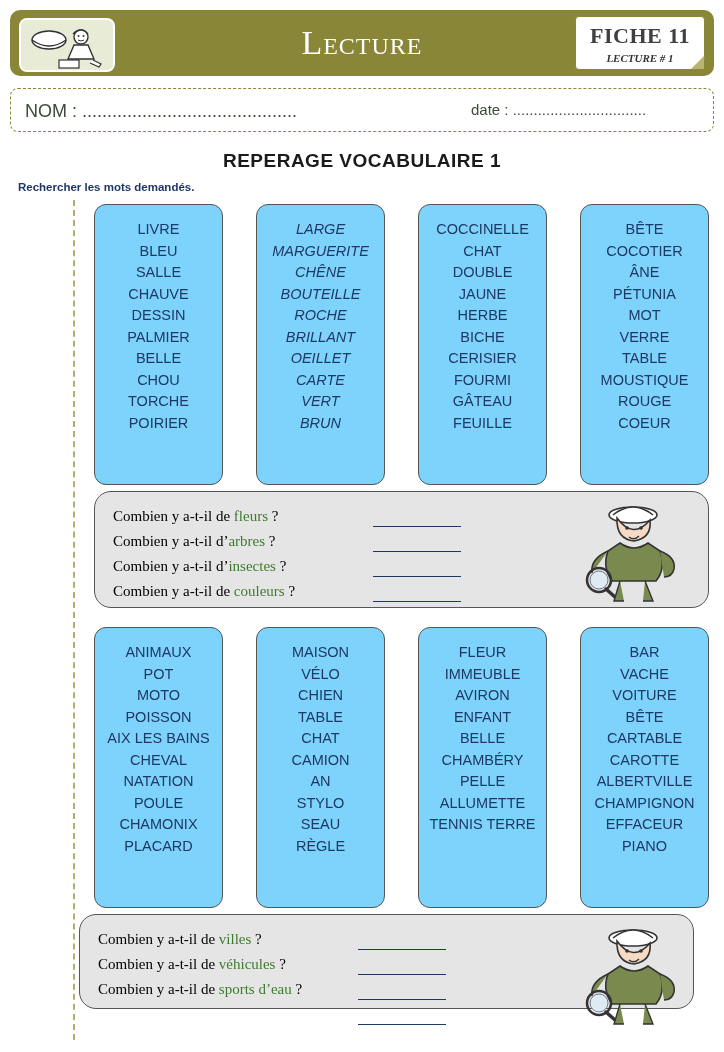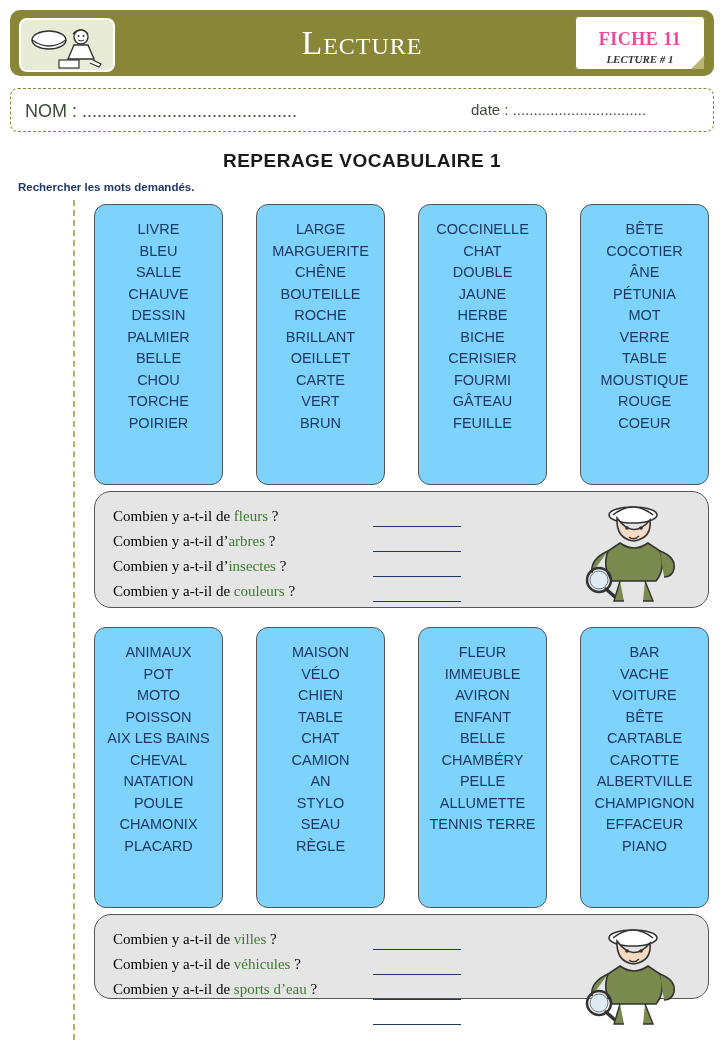--- a/index.html
+++ b/index.html
@@ -59,25 +59,25 @@
     top: 6px;
     width: 130px;
     height: 54px;
     background: #ffffff;
     border: 1px solid #8a8638;
     border-radius: 4px 4px 14px 4px;
     box-sizing: border-box;
     text-align: center;
   }
   .fiche-title {
-    margin-top: 12px;
+    margin-top: 6px;
     font-family: "Liberation Serif", serif;
-    font-size: 18px;
+    font-size: 22px;
     font-weight: bold;
-    color: #ec4899;
+    color: #404040;
     letter-spacing: 0.5px;
   }
   .fiche-sub {
     margin-top: 3px;
     font-family: "Liberation Serif", serif;
     font-size: 11px;
     font-weight: bold;
     font-style: italic;
     color: #333333;
   }
@@ -238,21 +238,21 @@
     <div class="word">BLEU</div>
     <div class="word">SALLE</div>
     <div class="word">CHAUVE</div>
     <div class="word">DESSIN</div>
     <div class="word">PALMIER</div>
     <div class="word">BELLE</div>
     <div class="word">CHOU</div>
     <div class="word">TORCHE</div>
     <div class="word">POIRIER</div>
   </div>
-<div class="word-box" id="ex1-col1" style="left:256px; top:204px; width:129px; height:281px;">
+<div class="word-box" id="ex1-col1" style="left:256px; top:204px; width:129px; height:281px;font-style:italic;">
     <div class="word">LARGE</div>
     <div class="word">MARGUERITE</div>
     <div class="word">CHÊNE</div>
     <div class="word">BOUTEILLE</div>
     <div class="word">ROCHE</div>
     <div class="word">BRILLANT</div>
     <div class="word">OEILLET</div>
     <div class="word">CARTE</div>
     <div class="word">VERT</div>
     <div class="word">BRUN</div>
@@ -350,21 +350,21 @@
     <div class="word">VOITURE</div>
     <div class="word">BÊTE</div>
     <div class="word">CARTABLE</div>
     <div class="word">CAROTTE</div>
     <div class="word">ALBERTVILLE</div>
     <div class="word">CHAMPIGNON</div>
     <div class="word">EFFACEUR</div>
     <div class="word">PIANO</div>
   </div>
 
-<div class="q-box" id="ex2-qbox" style="left:94px; top:914px; width:615px; height:85px;">
+<div class="q-box" id="ex2-qbox" style="left:79px; top:914px; width:615px; height:95px;">
     <div class="q-line" style="left: 18px; top: 16px;"><span>Combien y a-t-il de </span><span class="kw">villes</span><span> ?</span></div>
     <div class="q-blank" style="left: 278px; top: 33px;"></div>
     <div class="q-line" style="left: 18px; top: 41px;"><span>Combien y a-t-il de </span><span class="kw">véhicules</span><span> ?</span></div>
     <div class="q-blank" style="left: 278px; top: 58px;"></div>
     <div class="q-line" style="left: 18px; top: 66px;"><span>Combien y a-t-il de </span><span class="kw">sports d’eau</span><span> ?</span></div>
     <div class="q-blank" style="left: 278px; top: 83px;"></div>
     <div class="q-blank" style="left: 278px; top: 108px;"></div>
   </div>
 <svg class="detective" style="left:575px; top:921px;" width="120" height="105" viewBox="0 0 120 105">
   <ellipse cx="58" cy="17" rx="24" ry="8" fill="#ffffff" stroke="#333" stroke-width="1.6"></ellipse>

